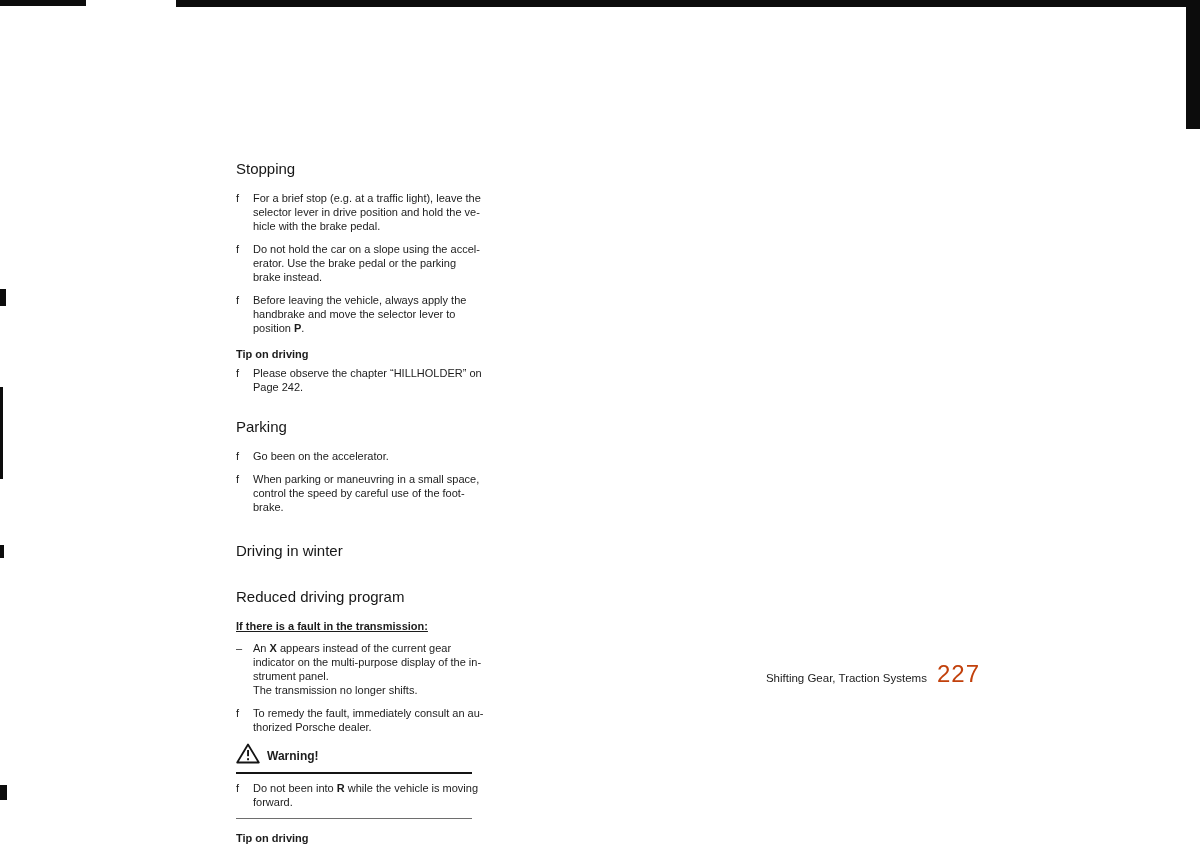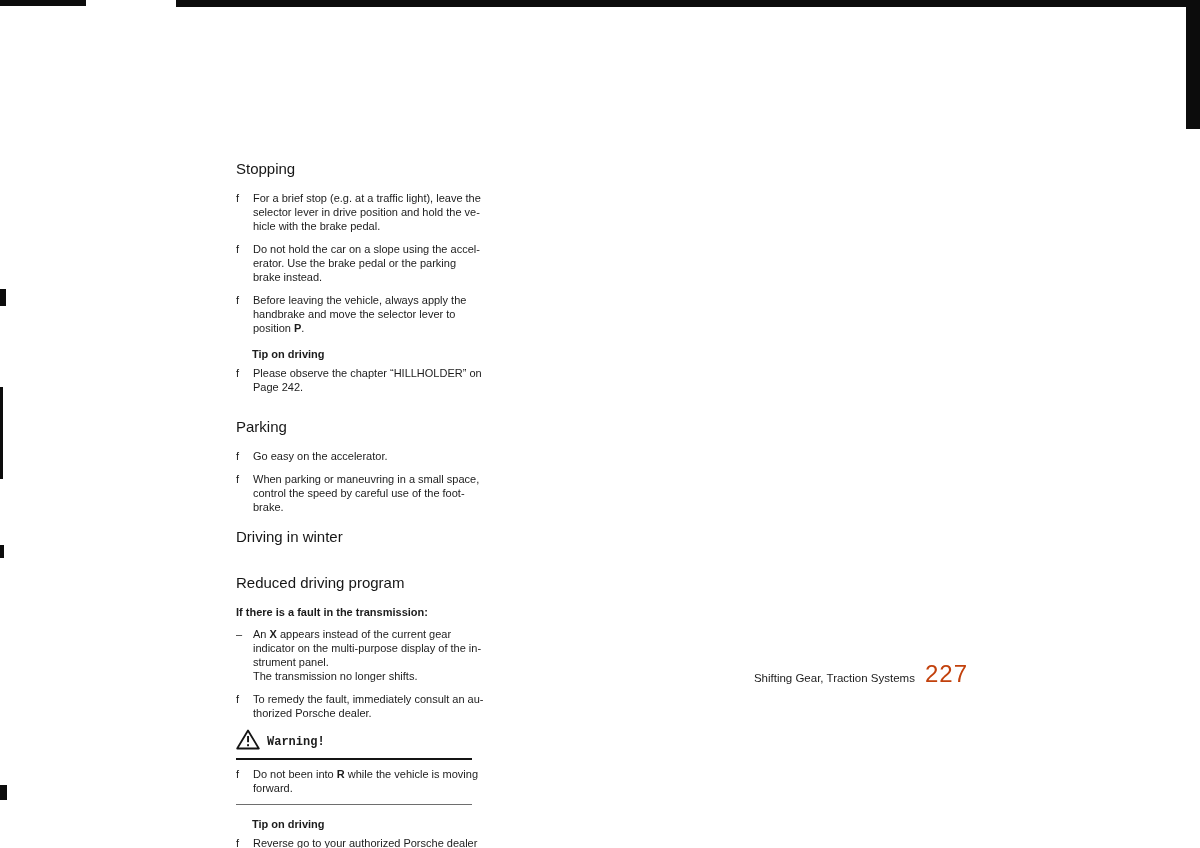--- a/index.html
+++ b/index.html
@@ -32,21 +32,21 @@
   }
   .col { width: 236px; flex: none; }
 
   .section-heading {
     font-size: 15px;
     font-weight: 400;
     line-height: 15px;
     margin: 0 0 15px 0;
     color: #161616;
   }
-  .section-heading.mt { margin-top: 15px; }
+  .section-heading.mt { margin-top: 29px; }
 
   .bullet { display: flex; margin: 0 0 9px 0; }
   .bullet-char {
     flex: none;
     width: 17px;
     font-size: 11px;
     line-height: 14px;
   }
   .bullet-text {
     font-size: 11px;
@@ -56,57 +56,58 @@
   .para {
     font-size: 11px;
     line-height: 14px;
     white-space: pre;
     margin: 0 0 9px 0;
   }
   .subhead {
     font-size: 11px;
     font-weight: 700;
     line-height: 14px;
-    margin: 12px 0 5px 16px;
+    margin: 12px 0 5px 0;
   }
   .intro {
     font-size: 11px;
     line-height: 14px;
     white-space: pre;
     margin: 0 0 8px 0;
+    text-decoration: underline;
   }
   .b { font-weight: 700; }
 
   .warning-header {
     display: flex;
     align-items: center;
     gap: 7px;
     margin: 8px 0 0 0;
   }
-  .warning-title { font-size: 12px; font-weight: 700; font-family: Liberation Mono, monospace; }
+  .warning-title { font-size: 12px; font-weight: 700; }
   .rule-thick {
     border: none;
     border-top: 2px solid #141414;
     margin: 4px 0 7px 0;
   }
   .rule-thin {
     border: none;
     border-top: 1px solid #6e6e6e;
     margin: 9px 0 0 0;
   }
   .warning-body {
     font-size: 11px;
     line-height: 14px;
     white-space: pre;
     margin: 0 0 8px 0;
   }
 
   .footer {
     position: absolute;
-    left: 228px;
+    left: 240px;
     top: 660px;
     width: 740px;
     display: flex;
     justify-content: flex-end;
     align-items: baseline;
     gap: 10px;
   }
   .footer-label { font-size: 11.5px; color: #1c1c1c; }
   .footer-page  { font-size: 24px; color: #c2410c; letter-spacing: 1px; }
 </style>
@@ -154,21 +155,21 @@
         <div class="bullet-text"><span>Please observe the chapter “HILLHOLDER” on
 Page 242.</span></div>
       </div>
     </section>
 
     <section class="col">
       <h2 class="section-heading">Parking</h2>
 
       <div class="bullet">
         <span class="bullet-char">f</span>
-        <div class="bullet-text"><span>Go easy on the accelerator.</span></div>
+        <div class="bullet-text"><span>Go been on the accelerator.</span></div>
       </div>
       <div class="bullet">
         <span class="bullet-char">f</span>
         <div class="bullet-text"><span>When parking or maneuvring in a small space,
 control the speed by careful use of the foot-
 brake.</span></div>
       </div>
 
       <h2 class="section-heading mt">Driving in winter</h2>
     </section>

